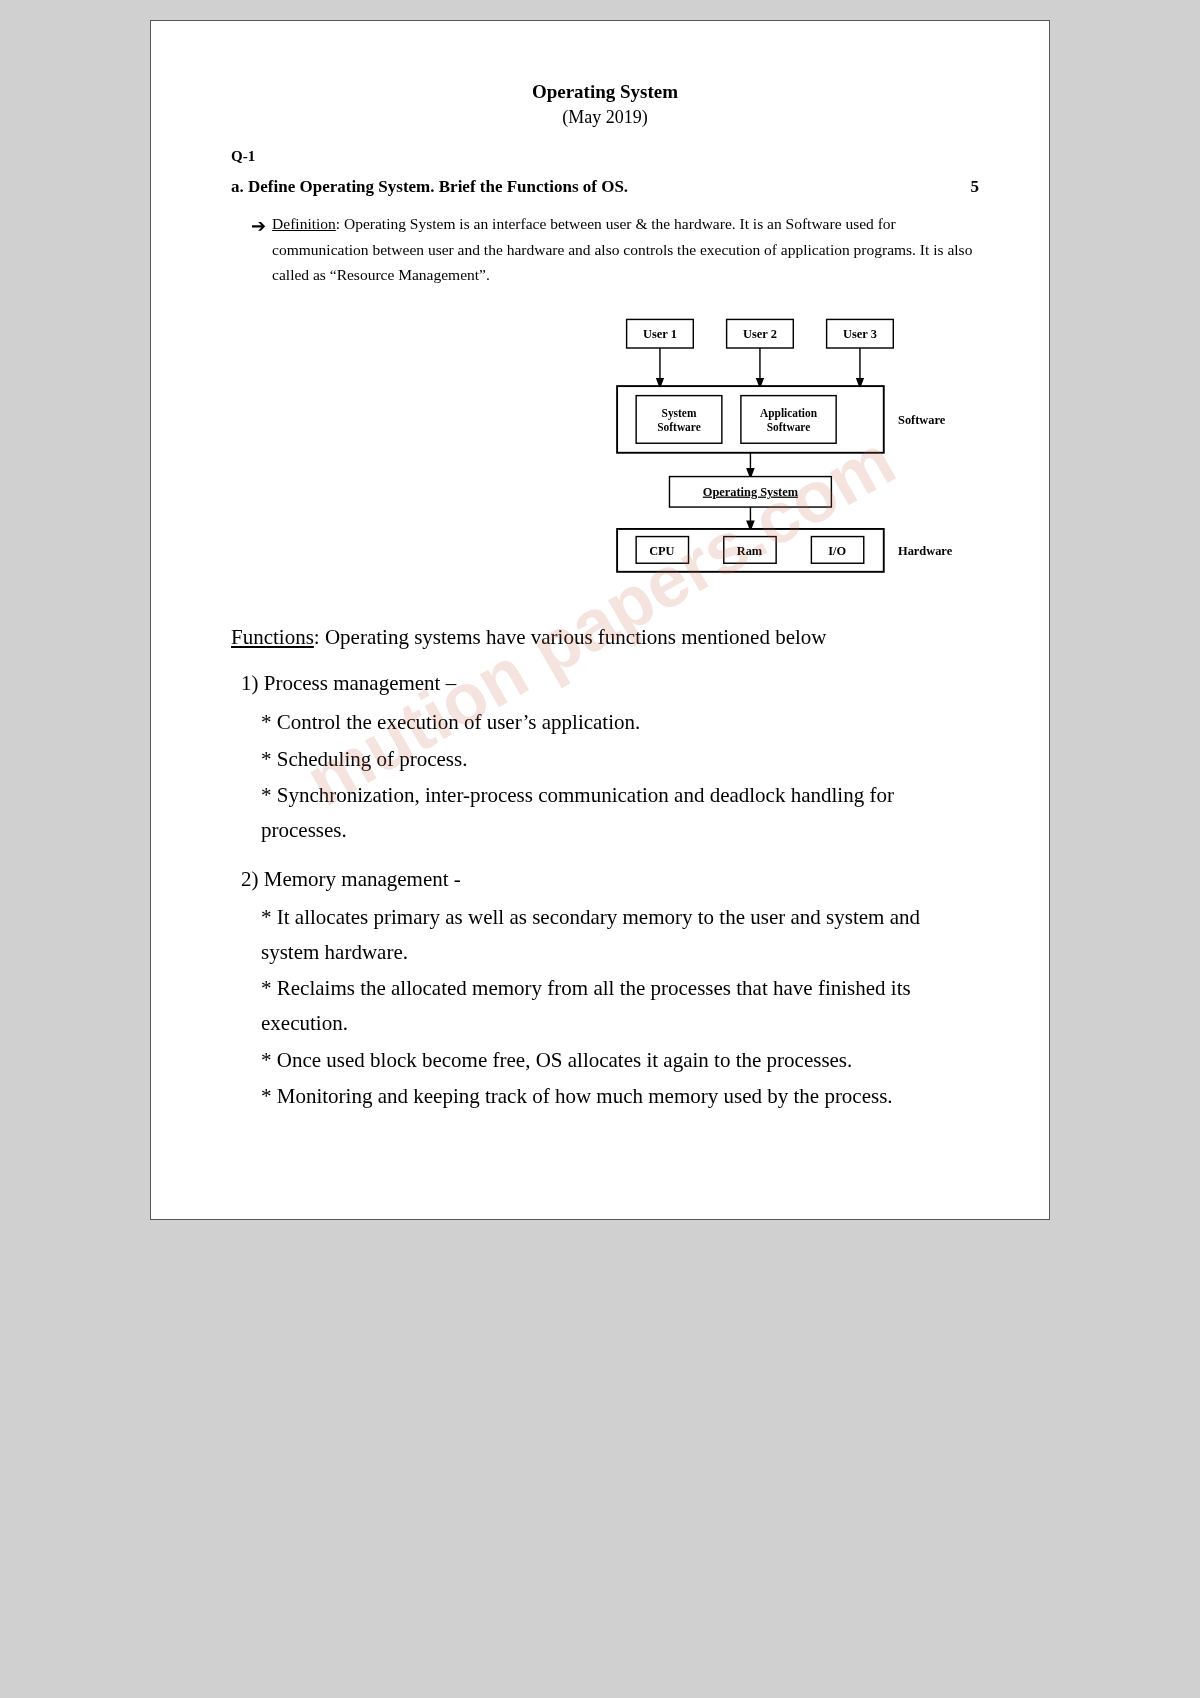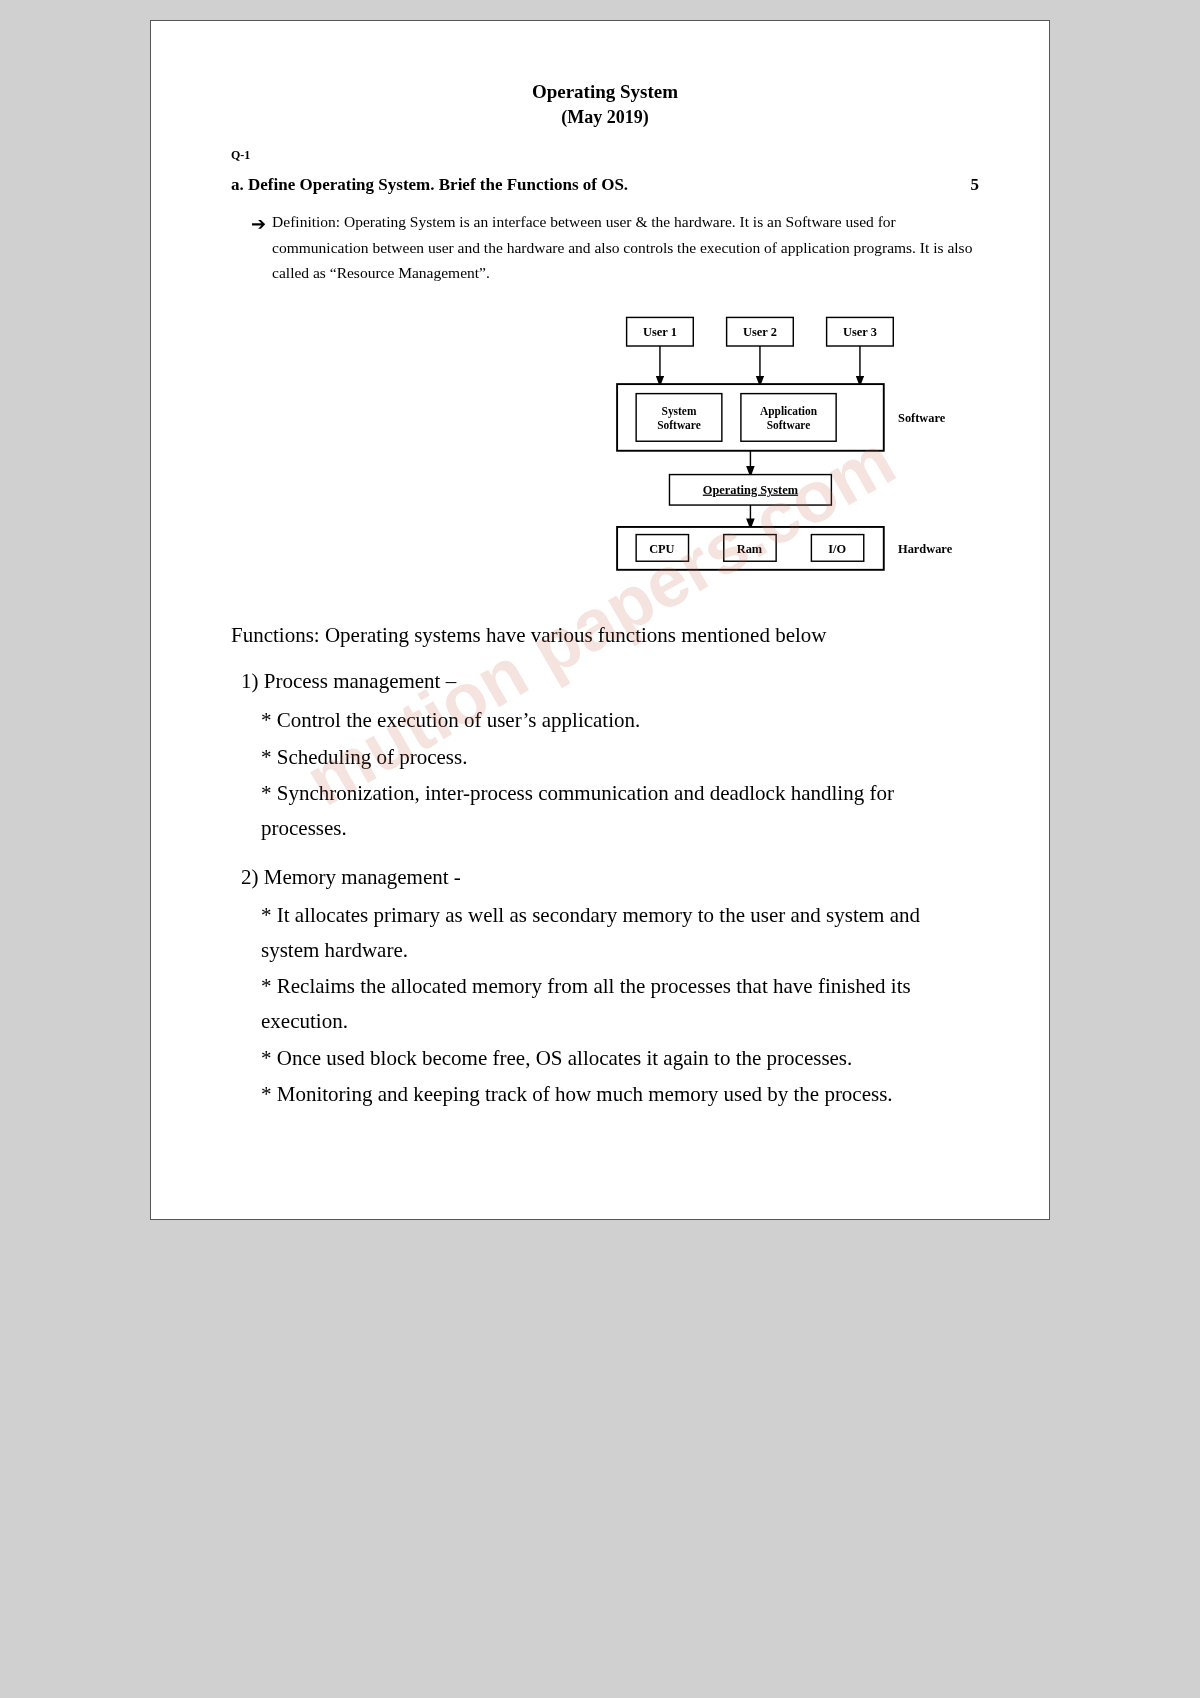--- a/index.html
+++ b/index.html
@@ -46,26 +46,26 @@
     }
 
     .title-main {
       font-size: 19px;
       font-weight: bold;
       margin-bottom: 4px;
     }
 
     .title-sub {
       font-size: 18px;
-      font-weight: bold;
+      font-weight: normal;
       margin-bottom: 20px;
     }
 
     .question-number {
-      font-size: 12px;
+      font-size: 15px;
       font-weight: bold;
       margin-bottom: 12px;
     }
 
     .question-heading {
       font-size: 17px;
       font-weight: bold;
       margin-bottom: 14px;
       display: flex;
       justify-content: space-between;
@@ -89,20 +89,21 @@
       font-size: 18px;
       margin-top: 1px;
       flex-shrink: 0;
     }
 
     .def-text {
       flex: 1;
     }
 
     .underline {
+      text-decoration: underline;
       text-align: center;
     }
 
     
     .diagram-container {
       display: flex;
       justify-content: flex-end;
       align-items: center;
       margin: 20px 0 28px 0;
       font-weight: bold;

